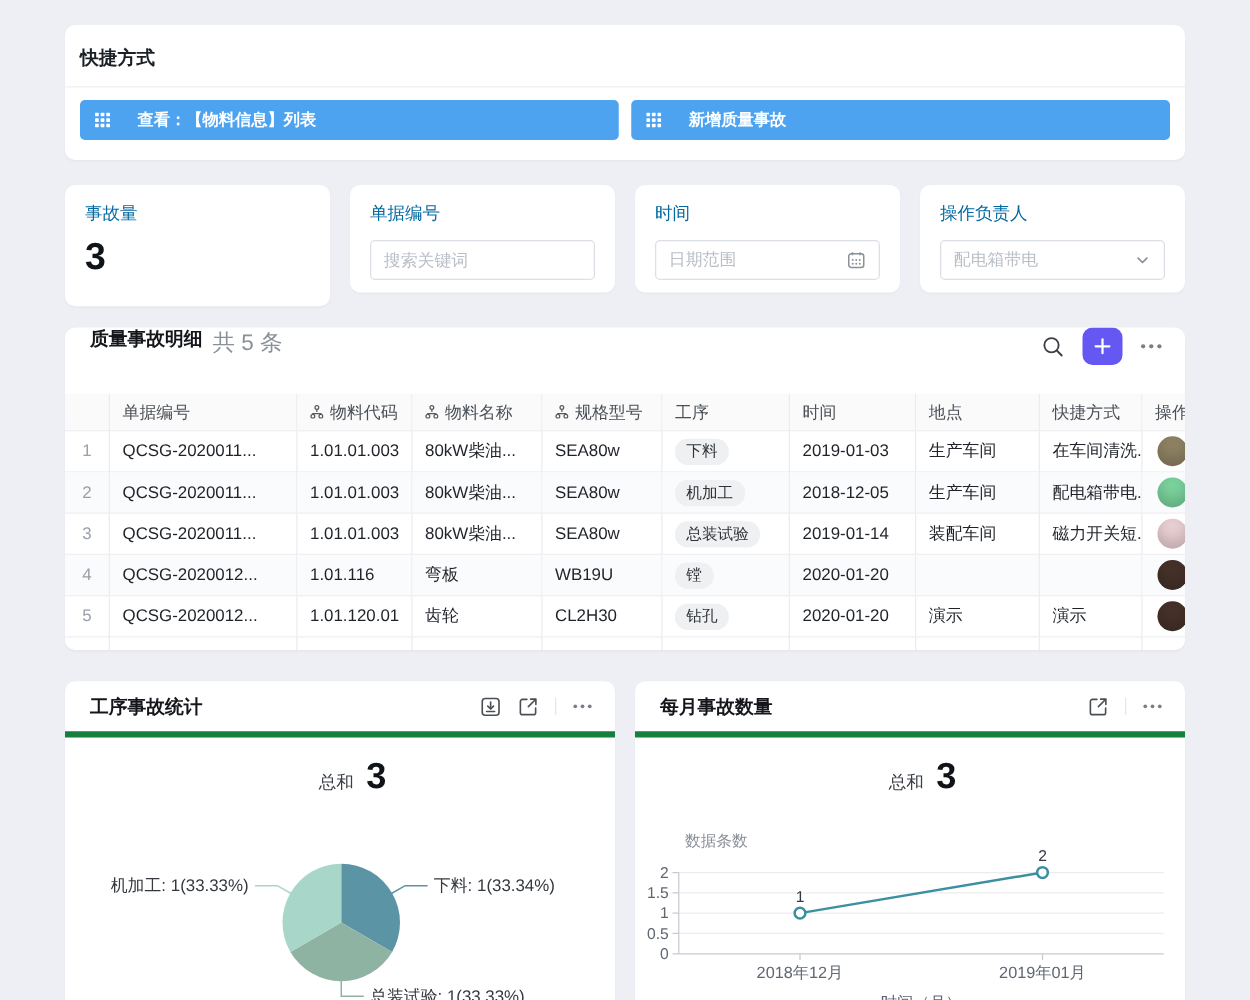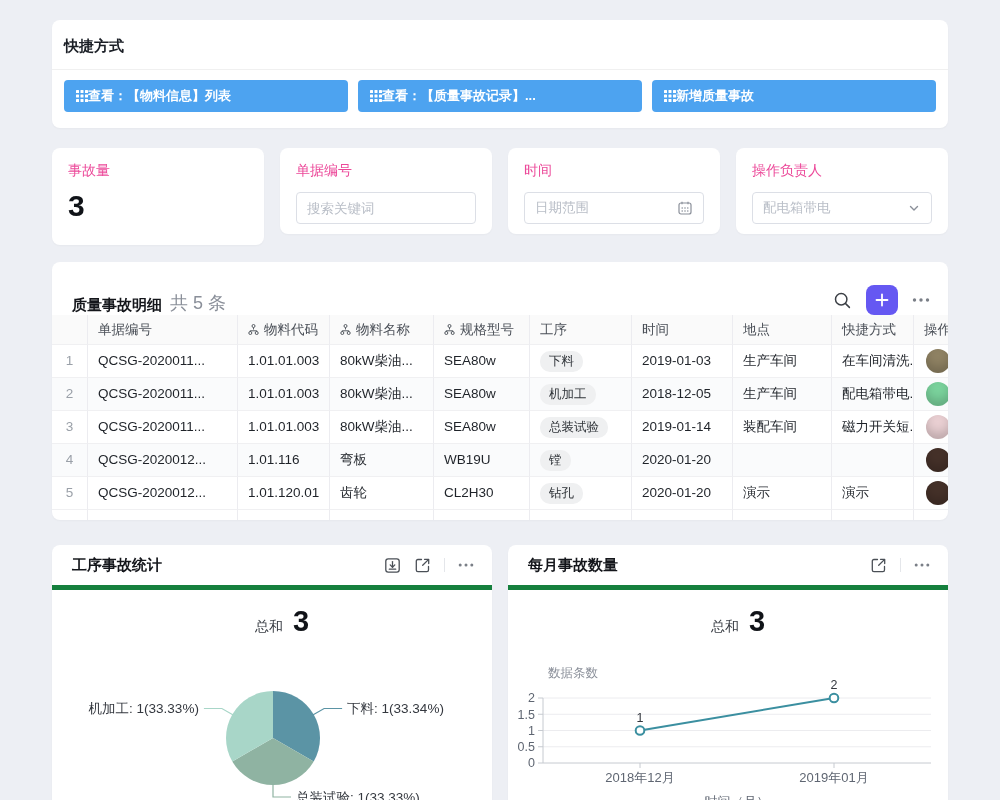--- a/index.html
+++ b/index.html
@@ -7,38 +7,38 @@
   body { position:relative; background:#edeff4; font-family:"Liberation Sans","DejaVu Sans",sans-serif; color:#17191f; }
   .card { position:absolute; background:#fff; border-radius:8px; box-shadow:0 1px 2px rgba(31,35,41,.03); overflow:hidden; }
 
   
   .card-shortcuts { left:52px; top:20px; width:896px; height:108px; }
   .sc-title { padding:17px 12px 13px; font-size:15px; font-weight:700; color:#1b1f26; }
   .hdivider { height:1px; background:#f0f0f0; }
   .sc-row { display:flex; gap:10px; margin:10px 12px 0; }
   .sc-btn { flex:1; height:30px; border:none; border-radius:4px; background:#4da3f0; color:#fff;
             font-family:inherit; font-size:13px; font-weight:700; display:flex; align-items:center;
-            gap:0; padding:16px 12px; cursor:pointer; white-space:nowrap; overflow:hidden; }
+            gap:22px; padding:16px 12px; cursor:pointer; white-space:nowrap; overflow:hidden; }
   .grid-ic { display:inline-flex; flex:none; }
 
   
   .f-card { top:148px; width:212px; height:86px; padding:14px 16px 0; }
   .f-card.tall { height:97px; }
-  .f-label { font-size:14px; color:#ec4899; }
+  .f-label { font-size:14px; color:#0369a1; }
   .stat-value { margin-top:9px; font-size:30px; font-weight:700; color:#101318; letter-spacing:.5px; }
   .f-input { margin-top:12px; height:32px; border:1px solid #dcdfe6; border-radius:4px; background:#fff;
              display:flex; align-items:center; padding:0 10px; gap:6px; }
   .f-input input { border:none; outline:none; width:100%; font-family:inherit; font-size:13.5px; color:#b91c1c; background:transparent; }
   .f-input input::placeholder { color:#b9bec7; }
   .ph { font-size:13.5px; color:#b9bec7; flex:1; white-space:nowrap; overflow:hidden; }
   .ic-right { flex:none; display:inline-flex; }
 
   
   .table-card { left:52px; top:262px; width:896px; height:258px; }
-  .tc-head { height:53px; display:flex; align-items:flex-end; padding:0 18px 0 20px; }
+  .tc-head { height:53px; display:flex; align-items:flex-start; padding:0 18px 0 20px; }
   .tc-title { font-size:15px; font-weight:700; color:#14161b; }
   .tc-count { font-size:18px; color:#8a8f99; margin-left:8px; }
   .tc-tools { margin-left:auto; display:flex; align-items:center; gap:14px; }
   .icon-btn { display:inline-flex; align-items:center; justify-content:center; cursor:pointer; background:none; border:none; padding:0; }
   .add-btn { width:32px; height:30px; border:none; border-radius:8px; background:#6558f2; color:#fff; cursor:pointer;
              display:inline-flex; align-items:center; justify-content:center; }
   .t-row { display:grid; }
   .t-cell { height:33px; line-height:32px; padding:0 10px; font-size:13.5px; color:#1f2329; white-space:nowrap;
             overflow:hidden; border-right:1px solid #ececf0; border-bottom:1px solid #f0f0f2; }
   .t-head .t-cell { height:30px; line-height:29px; background:#fafafa; color:#4b5058; }
@@ -83,38 +83,20 @@
               <rect x="0" y="4.5" width="3" height="3" rx=".6"></rect>
               <rect x="4.5" y="4.5" width="3" height="3" rx=".6"></rect>
               <rect x="9" y="4.5" width="3" height="3" rx=".6"></rect>
               <rect x="0" y="9" width="3" height="3" rx=".6"></rect>
               <rect x="4.5" y="9" width="3" height="3" rx=".6"></rect>
               <rect x="9" y="9" width="3" height="3" rx=".6"></rect>
             </g>
           </svg>
         </span>
       <span>查看：【物料信息】列表</span>
-    </button>
-    <button class="sc-btn">
-      <span class="grid-ic">
-          <svg width="12" height="12" viewBox="0 0 12 12">
-            <g fill="#fff">
-              <rect x="0" y="0" width="3" height="3" rx=".6"></rect>
-              <rect x="4.5" y="0" width="3" height="3" rx=".6"></rect>
-              <rect x="9" y="0" width="3" height="3" rx=".6"></rect>
-              <rect x="0" y="4.5" width="3" height="3" rx=".6"></rect>
-              <rect x="4.5" y="4.5" width="3" height="3" rx=".6"></rect>
-              <rect x="9" y="4.5" width="3" height="3" rx=".6"></rect>
-              <rect x="0" y="9" width="3" height="3" rx=".6"></rect>
-              <rect x="4.5" y="9" width="3" height="3" rx=".6"></rect>
-              <rect x="9" y="9" width="3" height="3" rx=".6"></rect>
-            </g>
-          </svg>
-        </span>
-      <span>查看：【质量事故记录】...</span>
     </button>
     <button class="sc-btn">
       <span class="grid-ic">
           <svg width="12" height="12" viewBox="0 0 12 12">
             <g fill="#fff">
               <rect x="0" y="0" width="3" height="3" rx=".6"></rect>
               <rect x="4.5" y="0" width="3" height="3" rx=".6"></rect>
               <rect x="9" y="0" width="3" height="3" rx=".6"></rect>
               <rect x="0" y="4.5" width="3" height="3" rx=".6"></rect>
               <rect x="4.5" y="4.5" width="3" height="3" rx=".6"></rect>

